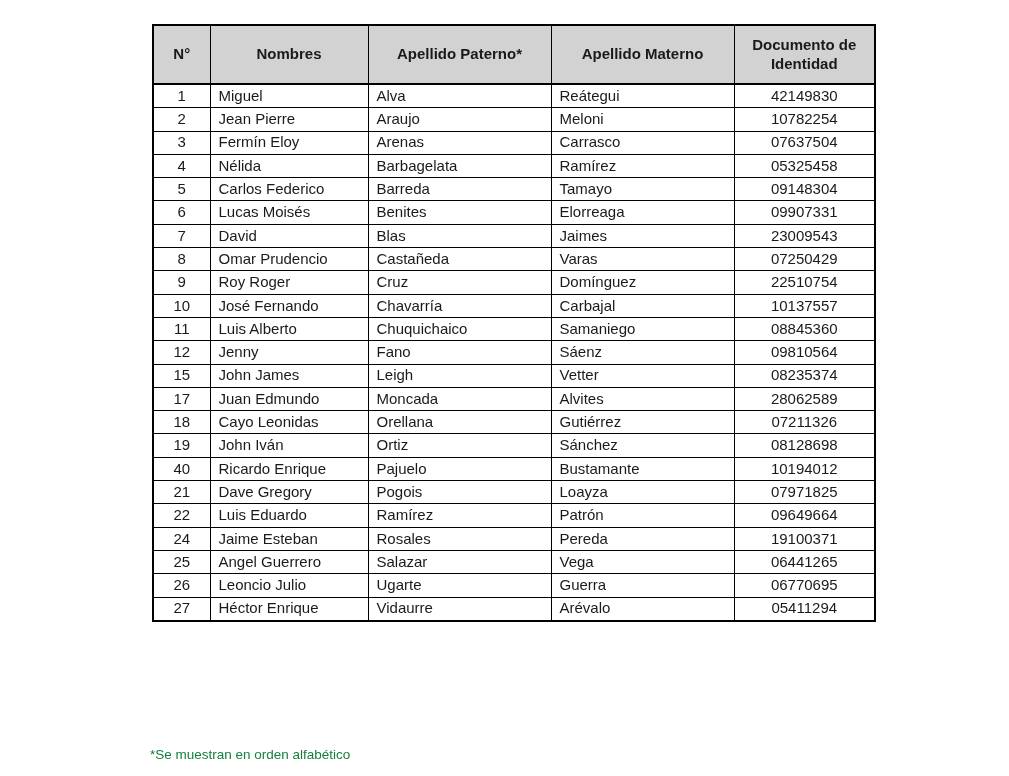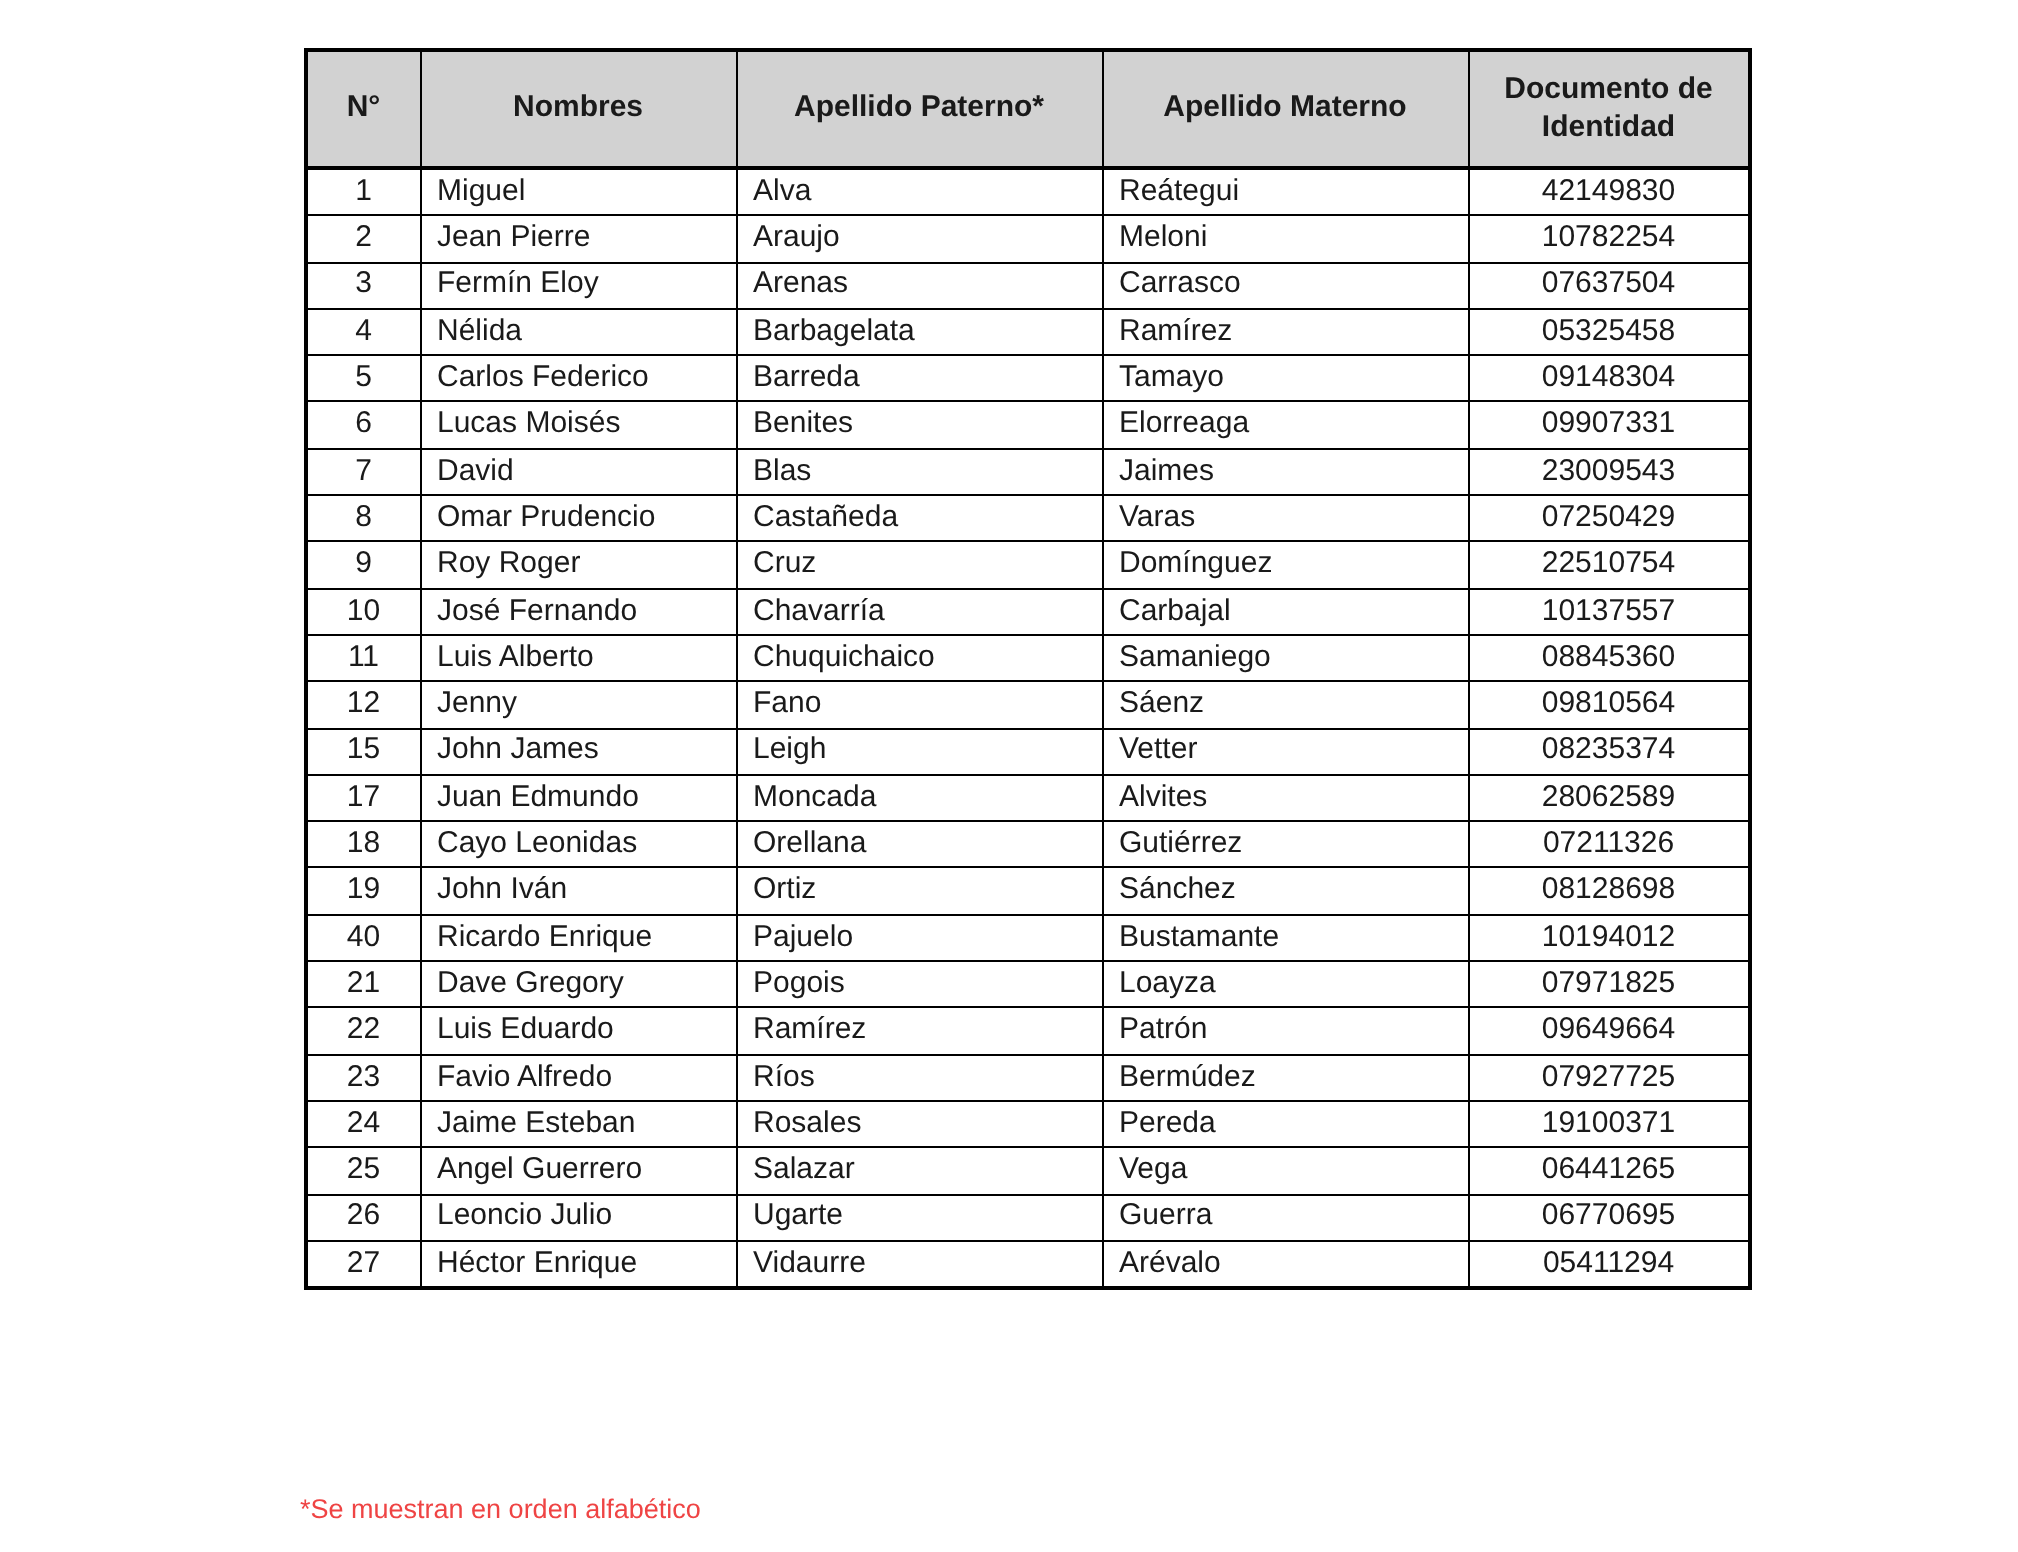--- a/index.html
+++ b/index.html
@@ -61,21 +61,21 @@
   table.roster td.c1,
   table.roster td.c2,
   table.roster td.c3 {
     text-align: left;
   }
   .footnote {
     position: absolute;
     left: 150px;
     top: 747px;
     font-size: 13.5px;
-    color: #ef4444;
+    color: #15803d;
   }
 </style>
 </head>
 <body>
 
 <div class="page">
   <div class="table-wrap">
     <table class="roster">
       <colgroup>
         <col style="width:57px">
@@ -221,27 +221,20 @@
             <td class="c4">07971825</td>
           </tr>
           <tr>
             <td class="c0">22</td>
             <td class="c1">Luis Eduardo</td>
             <td class="c2">Ramírez</td>
             <td class="c3">Patrón</td>
             <td class="c4">09649664</td>
           </tr>
           <tr>
-            <td class="c0">23</td>
-            <td class="c1">Favio Alfredo</td>
-            <td class="c2">Ríos</td>
-            <td class="c3">Bermúdez</td>
-            <td class="c4">07927725</td>
-          </tr>
-          <tr>
             <td class="c0">24</td>
             <td class="c1">Jaime Esteban</td>
             <td class="c2">Rosales</td>
             <td class="c3">Pereda</td>
             <td class="c4">19100371</td>
           </tr>
           <tr>
             <td class="c0">25</td>
             <td class="c1">Angel Guerrero</td>
             <td class="c2">Salazar</td>

